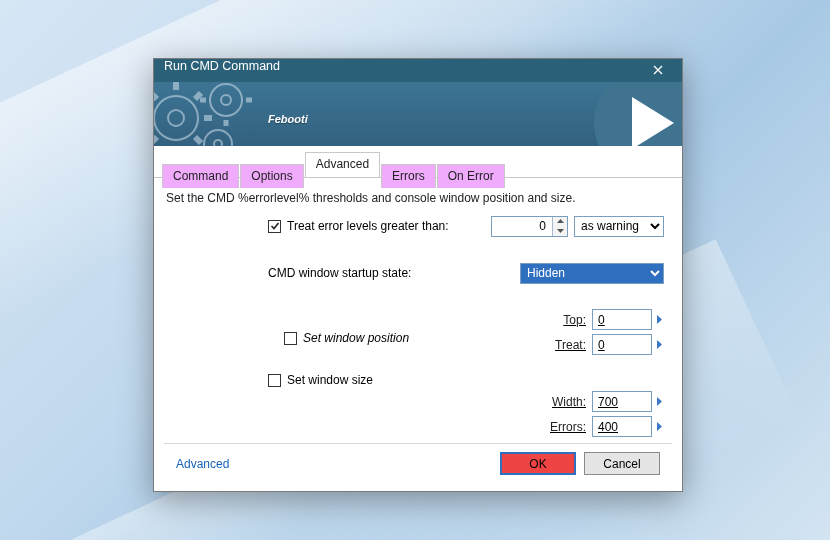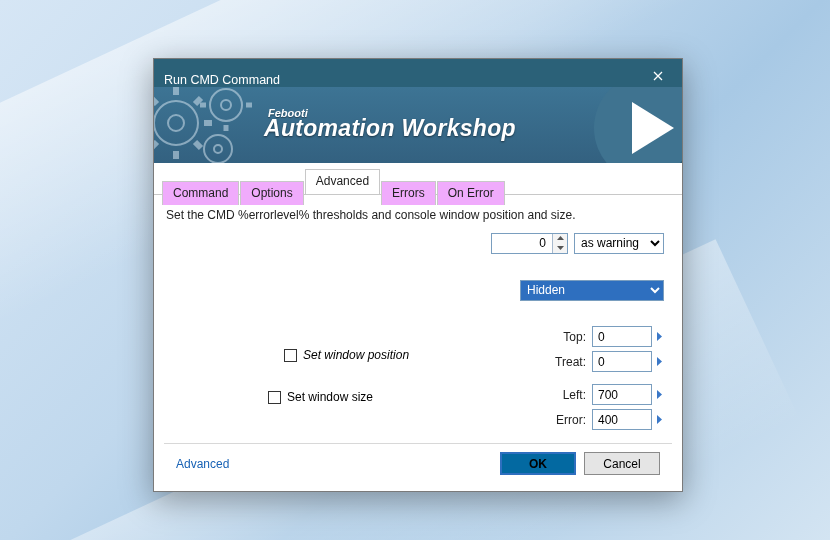--- a/index.html
+++ b/index.html
@@ -15,21 +15,21 @@
     background:linear-gradient(180deg, rgba(255,255,255,0.4), rgba(255,255,255,0)); bottom:-80px; left:-100px; transform:rotate(-25deg);}
 
   .window {
     position:absolute; left:153px; top:58px; width:530px; height:434px;
     background:#fff; border:1px solid #7a7a7a;
     box-shadow: 0 8px 30px rgba(0,0,0,0.35);
     display:flex; flex-direction:column;
   }
   .titlebar {
     height:28px; background:#2b6178; color:#fff;
-    display:flex; align-items:flex-end; padding:0 8px 0 10px;
+    display:flex; align-items:flex-start; padding:0 8px 0 10px;
   }
   .titlebar .title { flex:1; font-size:12.5px; }
   .titlebar .close-btn { width:32px; height:22px; display:flex; align-items:center; justify-content:center; cursor:pointer; }
 
   .banner {
     height:76px; background:#396e8a; position:relative; overflow:hidden;
     background:linear-gradient(180deg,#3d7494,#336180);
   }
   .banner .gears { position:absolute; left:-6px; top:-4px; opacity:0.55; }
   .banner .product { position:absolute; left:110px; bottom:21px; color:#fff;margin-top:36px; }
@@ -82,35 +82,35 @@
   select.sel.highlight { background:#2e6fbf; color:#fff; }
 
   .numfield-row { display:flex; align-items:center; margin-bottom:4px; }
   .numfield-row .numlab { width:48px; text-align:right; margin-right:6px; color:#222; }
   .numfield { display:flex; align-items:center; }
   .numfield input { width:60px; height:21px; border:1px solid #7a9ebf; padding:0 5px; background:#fff; outline:none; }
   .numfield .mini-arrow { width:10px; display:flex; align-items:center; justify-content:center; cursor:pointer; margin-left:2px;}
 
   .group2col { display:flex; }
   .group2col .leftcol { width:200px; padding-top:2px; }
-  .group2col .rightcol { flex:1; display:flex; flex-direction:column; align-items:flex-end; }
+  .group2col .rightcol { flex:1; display:flex; flex-direction:column; align-items:flex-end;text-decoration:underline; }
 
   .divider { border-top:1px solid #d8d8d8; margin:2px 0 8px 0; }
 
   .footer {
     display:flex; align-items:center; padding:0 12px 10px 12px;
   }
   .footer .link { color:#1862b5; cursor:pointer; }
   .footer .spacer { flex:1; }
   .btn {
     min-width:76px; height:23px; border:1px solid #8a8a8a; background:#e5e5e5;
     display:inline-flex; align-items:center; justify-content:center;
     margin-left:8px; cursor:pointer; font-size:12px;
   }
-  .btn.primary { border:2px solid #2e6fbf; background:#0369a1;font-weight:bold; }
+  .btn.primary { border:2px solid #2e6fbf; background:#ef4444; }
 
   .ind-left { margin-left:96px; }
 </style>
 </head>
 <body>
 <div class="bg-diag"></div>
 
 <div class="window">
   <div class="titlebar">
     <div class="title">Run CMD Command</div>
@@ -143,41 +143,48 @@
             <line x1="78" y1="42" x2="78" y2="48"></line>
             <line x1="58" y1="22" x2="52" y2="22"></line>
             <line x1="98" y1="22" x2="104" y2="22"></line>
           </g>
         <circle cx="70" cy="66" r="14"></circle>
           <circle cx="70" cy="66" r="4"></circle>
       </g>
     </svg>
     <div class="product">
       <div class="brand">Febooti</div>
-      <div class="name">Automation Workshop</div>
     </div>
     <div class="playdisc">
         <div class="playtri"></div>
       </div>
   </div>
 
   <div class="tabstrip" id="tabstrip">
       <div class="tab">Command</div>
       <div class="tab">Options</div>
       <div class="tab active">Advanced</div>
       <div class="tab">Errors</div>
       <div class="tab">On Error</div>
     </div>
 
   <div class="contentwrap">
     <div class="desc">Set the CMD %errorlevel% thresholds and console window position and size.</div>
 
     <div class="formarea">
 
       <div class="row">
+        <div class="left ind-left">
+          <span class="checkbox checked" id="cb-err">
+            <svg width="10" height="10" viewBox="0 0 10 10">
+                <path d="M1.5 5 L4 7.5 L8.5 2" stroke="#222" stroke-width="1.6" fill="none"></path>
+              </svg>
+          </span>
+          <span class="lab">Treat error levels greater than:</span>
+        </div>
         <div class="right">
           <div class="spinner">
             <input value="0" style="">
             <div class="arrows">
               <div class="arrow">
                   <svg viewBox="0 0 7 4">
                     <path d="M0 4 L3.5 0 L7 4 Z" fill="#555"></path>
                   </svg>
                 </div>
               <div class="arrow">
@@ -187,20 +194,23 @@
                 </div>
             </div>
           </div>
           <select class="sel" id="sel-sev"><option>as warning</option><option>as error</option></select>
         </div>
       </div>
 
       <div class="spacer-row"></div>
 
       <div class="row">
+        <div class="left ind-left">
+          <span class="lab" style="margin-left:0">CMD window startup state:</span>
+        </div>
         <div class="right">
           <select class="sel wide highlight" id="sel-state"><option>Normal</option><option>Minimized</option><option>Maximized</option><option selected="">Hidden</option></select>
         </div>
       </div>
 
       <div class="spacer-row"></div>
 
       <div class="group2col">
         <div class="leftcol ind-left">
           <div class="row" style="margin:16px;font-style:italic;">
@@ -229,43 +239,43 @@
               <span class="mini-arrow">
                   <svg width="5" height="9" viewBox="0 0 5 9">
                     <path d="M0 0 L5 4.5 L0 9 Z" fill="#3a78c8"></path>
                   </svg>
                 </span>
             </div>
           </div>
         </div>
       </div>
 
-      <div class="group2col" style="margin-top:2px;">
+      <div class="group2col" style="margin-top:2px;flex-direction:column;">
         <div class="leftcol ind-left">
           <div class="row" style="margin:0;">
             <span class="checkbox" id="cb-size">
               
             </span>
             <span class="lab">Set window size</span>
           </div>
         </div>
         <div class="rightcol">
           <div class="numfield-row">
-            <div class="numlab">Left:</div>
+            <div class="numlab">Width:</div>
             <div class="numfield">
               <input value="700" style="">
               <span class="mini-arrow">
                   <svg width="5" height="9" viewBox="0 0 5 9">
                     <path d="M0 0 L5 4.5 L0 9 Z" fill="#3a78c8"></path>
                   </svg>
                 </span>
             </div>
           </div>
           <div class="numfield-row">
-            <div class="numlab">Error:</div>
+            <div class="numlab">Errors:</div>
             <div class="numfield">
               <input value="400" style="">
               <span class="mini-arrow">
                   <svg width="5" height="9" viewBox="0 0 5 9">
                     <path d="M0 0 L5 4.5 L0 9 Z" fill="#3a78c8"></path>
                   </svg>
                 </span>
             </div>
           </div>
         </div>

